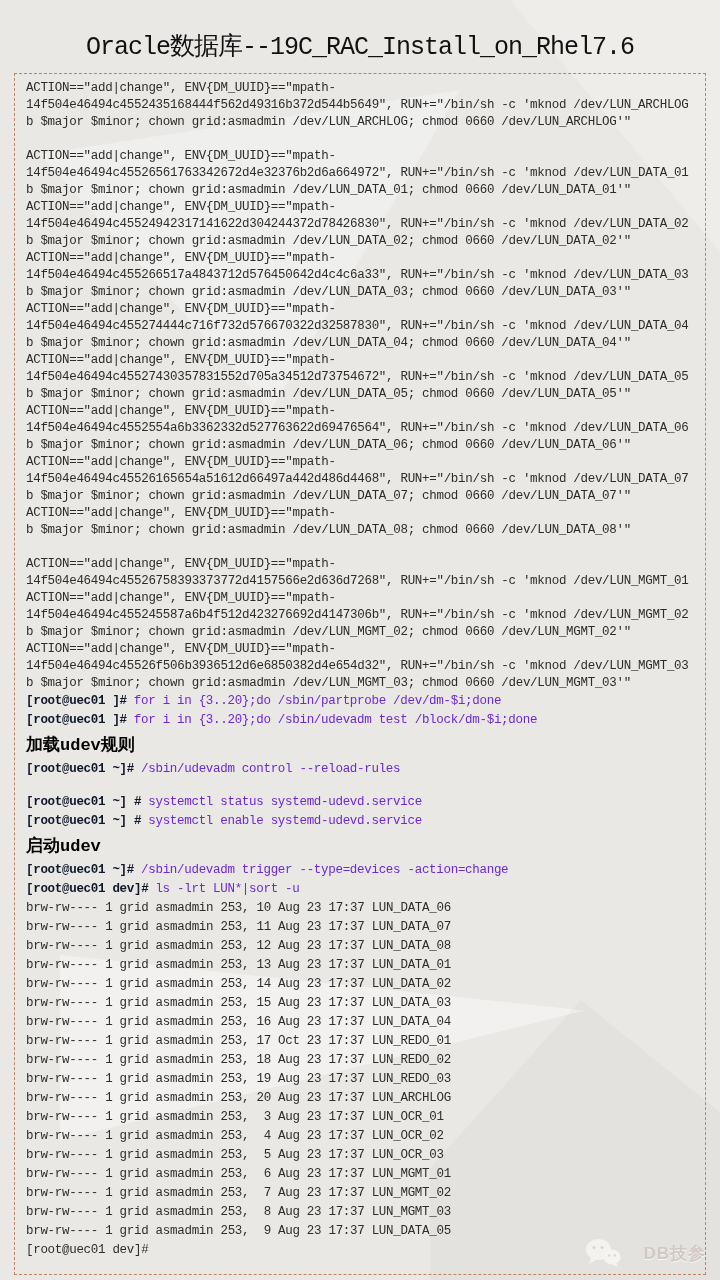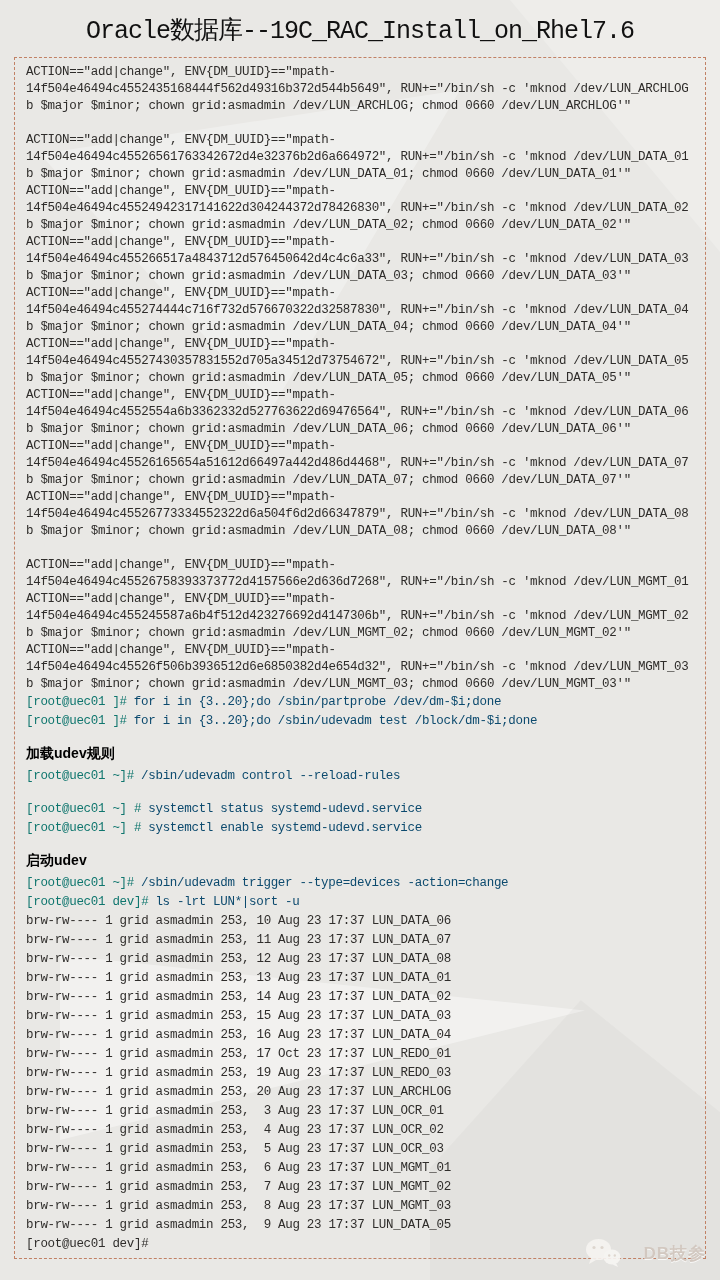--- a/index.html
+++ b/index.html
@@ -16,43 +16,43 @@
   .poly2{left:60px;top:955px;width:525px;height:185px;background:rgba(255,255,255,.40);
          clip-path:polygon(100% 30%,0 0,0 100%);}
   .poly3{left:430px;top:1000px;width:290px;height:280px;background:rgba(0,0,0,.025);
          clip-path:polygon(52% 0,100% 40%,100% 100%,0 100%,0 60%);}
   .poly4{left:420px;top:0;width:300px;height:420px;background:rgba(255,255,255,.22);
          clip-path:polygon(30% 0,100% 0,100% 60%);}
 
   .content{position:relative;z-index:1;}
 
   .title{
-    margin:13px 0 11px;text-align:center;
+    margin:29px 0 11px;text-align:center;
     font-size:25px;font-weight:500;letter-spacing:-1px;color:#111;
     font-family:"Liberation Mono","DejaVu Sans Mono",monospace;
   }
 
   .codebox{
     margin:0 14px;box-sizing:border-box;width:692px;height:1202px;
     border:1px dashed #c18165;
     padding:6px 11px 4px;
     overflow:hidden;
   }
 
   .rule-line,.term-line,.out-line{white-space:pre;font-size:12.5px;letter-spacing:-0.3px;}
   .rule-line{line-height:17px;color:#2e2c2a;}
   .spacer{height:17px;}
   .term-line,.out-line{line-height:19px;color:#2f2d2b;}
   .term-line.gap{margin-top:14px;}
-  .prompt{color:#0f766e;margin-right:7px;}
-  .cmd{color:#0c4a6e;}
+  .prompt{color:#0f172a;margin-right:7px;font-weight:bold;}
+  .cmd{color:#6d28d9;}
   .term-heading{
-    font-family:Liberation Sans, sans-serif;
-    font-weight:bold;font-size:14px;line-height:20px;color:#000;
-    margin:12px 0 4px;letter-spacing:0;
+    font-family:Liberation Mono, monospace;
+    font-weight:bold;font-size:17px;line-height:20px;color:#000;
+    margin:6px 0 4px;letter-spacing:0;
   }
 
   .watermark{
     position:absolute;right:14px;bottom:12px;z-index:2;
     display:flex;align-items:center;gap:22px;
   }
   .wm-label{
     font-family:"Liberation Sans","DejaVu Sans",sans-serif;
     font-size:17px;font-weight:bold;color:#d2c8c0;
     text-shadow:0 1px 0 rgba(255,255,255,.75);
@@ -91,21 +91,20 @@
         <div class="rule-line">ACTION=="add|change", ENV{DM_UUID}=="mpath-</div>
         <div class="rule-line">14f504e46494c45527430357831552d705a34512d73754672", RUN+="/bin/sh -c 'mknod /dev/LUN_DATA_05</div>
         <div class="rule-line">b $major $minor; chown grid:asmadmin /dev/LUN_DATA_05; chmod 0660 /dev/LUN_DATA_05'"</div>
         <div class="rule-line">ACTION=="add|change", ENV{DM_UUID}=="mpath-</div>
         <div class="rule-line">14f504e46494c4552554a6b3362332d527763622d69476564", RUN+="/bin/sh -c 'mknod /dev/LUN_DATA_06</div>
         <div class="rule-line">b $major $minor; chown grid:asmadmin /dev/LUN_DATA_06; chmod 0660 /dev/LUN_DATA_06'"</div>
         <div class="rule-line">ACTION=="add|change", ENV{DM_UUID}=="mpath-</div>
         <div class="rule-line">14f504e46494c45526165654a51612d66497a442d486d4468", RUN+="/bin/sh -c 'mknod /dev/LUN_DATA_07</div>
         <div class="rule-line">b $major $minor; chown grid:asmadmin /dev/LUN_DATA_07; chmod 0660 /dev/LUN_DATA_07'"</div>
         <div class="rule-line">ACTION=="add|change", ENV{DM_UUID}=="mpath-</div>
-        <div class="rule-line">14f504e46494c45526773334552322d6a504f6d2d66347879", RUN+="/bin/sh -c 'mknod /dev/LUN_DATA_08</div>
         <div class="rule-line">b $major $minor; chown grid:asmadmin /dev/LUN_DATA_08; chmod 0660 /dev/LUN_DATA_08'"</div>
         <div class="spacer"></div>
         <div class="rule-line">ACTION=="add|change", ENV{DM_UUID}=="mpath-</div>
         <div class="rule-line">14f504e46494c45526758393373772d4157566e2d636d7268", RUN+="/bin/sh -c 'mknod /dev/LUN_MGMT_01</div>
         <div class="rule-line">ACTION=="add|change", ENV{DM_UUID}=="mpath-</div>
         <div class="rule-line">14f504e46494c455245587a6b4f512d423276692d4147306b", RUN+="/bin/sh -c 'mknod /dev/LUN_MGMT_02</div>
         <div class="rule-line">b $major $minor; chown grid:asmadmin /dev/LUN_MGMT_02; chmod 0660 /dev/LUN_MGMT_02'"</div>
         <div class="rule-line">ACTION=="add|change", ENV{DM_UUID}=="mpath-</div>
         <div class="rule-line">14f504e46494c45526f506b3936512d6e6850382d4e654d32", RUN+="/bin/sh -c 'mknod /dev/LUN_MGMT_03</div>
         <div class="rule-line">b $major $minor; chown grid:asmadmin /dev/LUN_MGMT_03; chmod 0660 /dev/LUN_MGMT_03'"</div>
@@ -121,20 +120,21 @@
         <div class="term-line"><span class="prompt">[root@uec01 ~]#</span><span class="cmd">/sbin/udevadm trigger --type=devices -action=change</span></div>
         <div class="term-line"><span class="prompt">[root@uec01 dev]#</span><span class="cmd">ls -lrt LUN*|sort -u</span></div>
         <div class="out-line">brw-rw---- 1 grid asmadmin 253, 10 Aug 23 17:37 LUN_DATA_06</div>
         <div class="out-line">brw-rw---- 1 grid asmadmin 253, 11 Aug 23 17:37 LUN_DATA_07</div>
         <div class="out-line">brw-rw---- 1 grid asmadmin 253, 12 Aug 23 17:37 LUN_DATA_08</div>
         <div class="out-line">brw-rw---- 1 grid asmadmin 253, 13 Aug 23 17:37 LUN_DATA_01</div>
         <div class="out-line">brw-rw---- 1 grid asmadmin 253, 14 Aug 23 17:37 LUN_DATA_02</div>
         <div class="out-line">brw-rw---- 1 grid asmadmin 253, 15 Aug 23 17:37 LUN_DATA_03</div>
         <div class="out-line">brw-rw---- 1 grid asmadmin 253, 16 Aug 23 17:37 LUN_DATA_04</div>
         <div class="out-line">brw-rw---- 1 grid asmadmin 253, 17 Oct 23 17:37 LUN_REDO_01</div>
+        <div class="out-line">brw-rw---- 1 grid asmadmin 253, 18 Aug 23 17:37 LUN_REDO_02</div>
         <div class="out-line">brw-rw---- 1 grid asmadmin 253, 19 Aug 23 17:37 LUN_REDO_03</div>
         <div class="out-line">brw-rw---- 1 grid asmadmin 253, 20 Aug 23 17:37 LUN_ARCHLOG</div>
         <div class="out-line">brw-rw---- 1 grid asmadmin 253,  3 Aug 23 17:37 LUN_OCR_01</div>
         <div class="out-line">brw-rw---- 1 grid asmadmin 253,  4 Aug 23 17:37 LUN_OCR_02</div>
         <div class="out-line">brw-rw---- 1 grid asmadmin 253,  5 Aug 23 17:37 LUN_OCR_03</div>
         <div class="out-line">brw-rw---- 1 grid asmadmin 253,  6 Aug 23 17:37 LUN_MGMT_01</div>
         <div class="out-line">brw-rw---- 1 grid asmadmin 253,  7 Aug 23 17:37 LUN_MGMT_02</div>
         <div class="out-line">brw-rw---- 1 grid asmadmin 253,  8 Aug 23 17:37 LUN_MGMT_03</div>
         <div class="out-line">brw-rw---- 1 grid asmadmin 253,  9 Aug 23 17:37 LUN_DATA_05</div>
         <div class="term-line">[root@uec01 dev]#</div>

